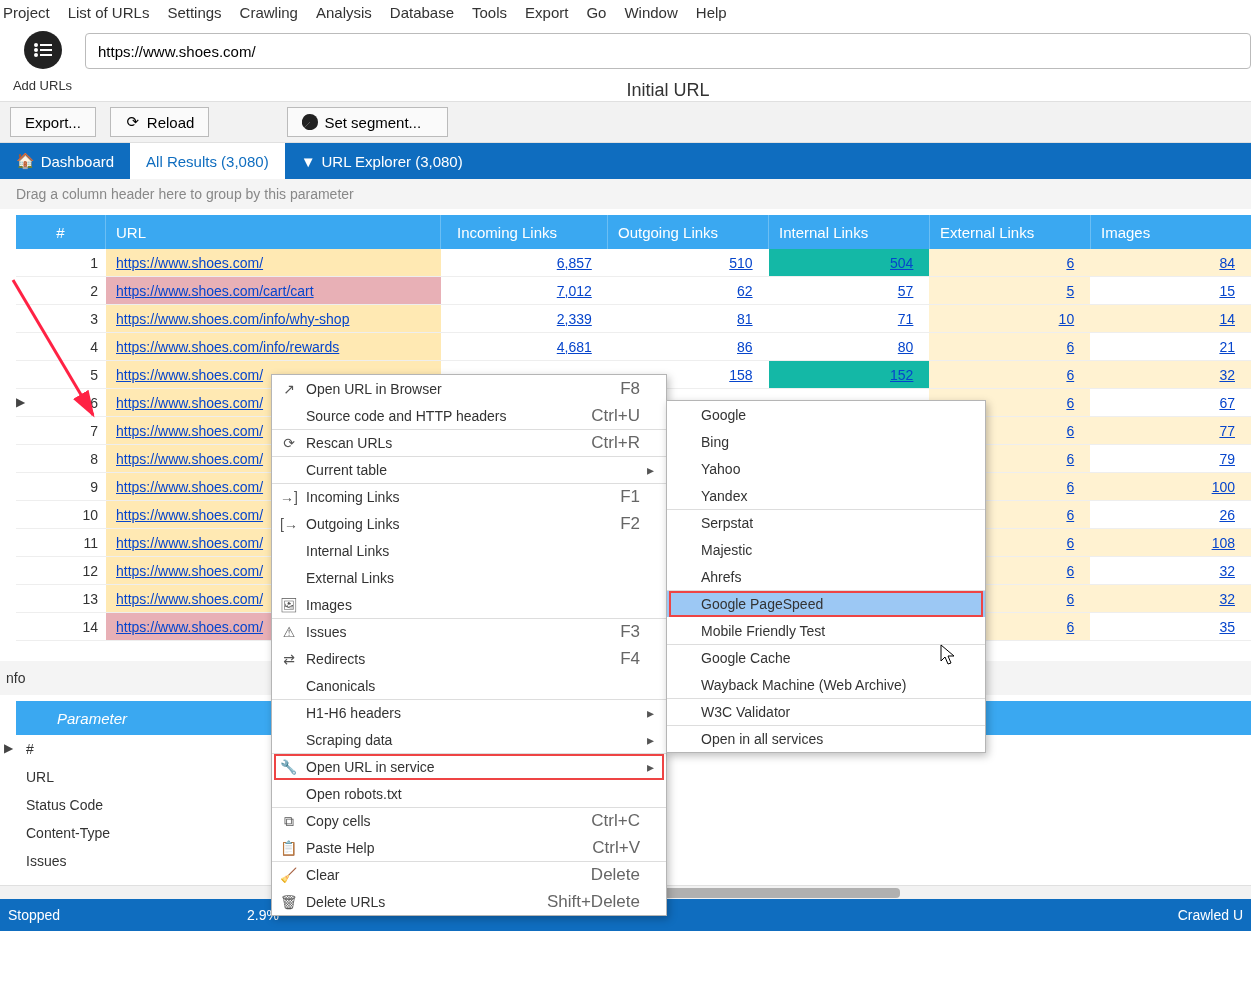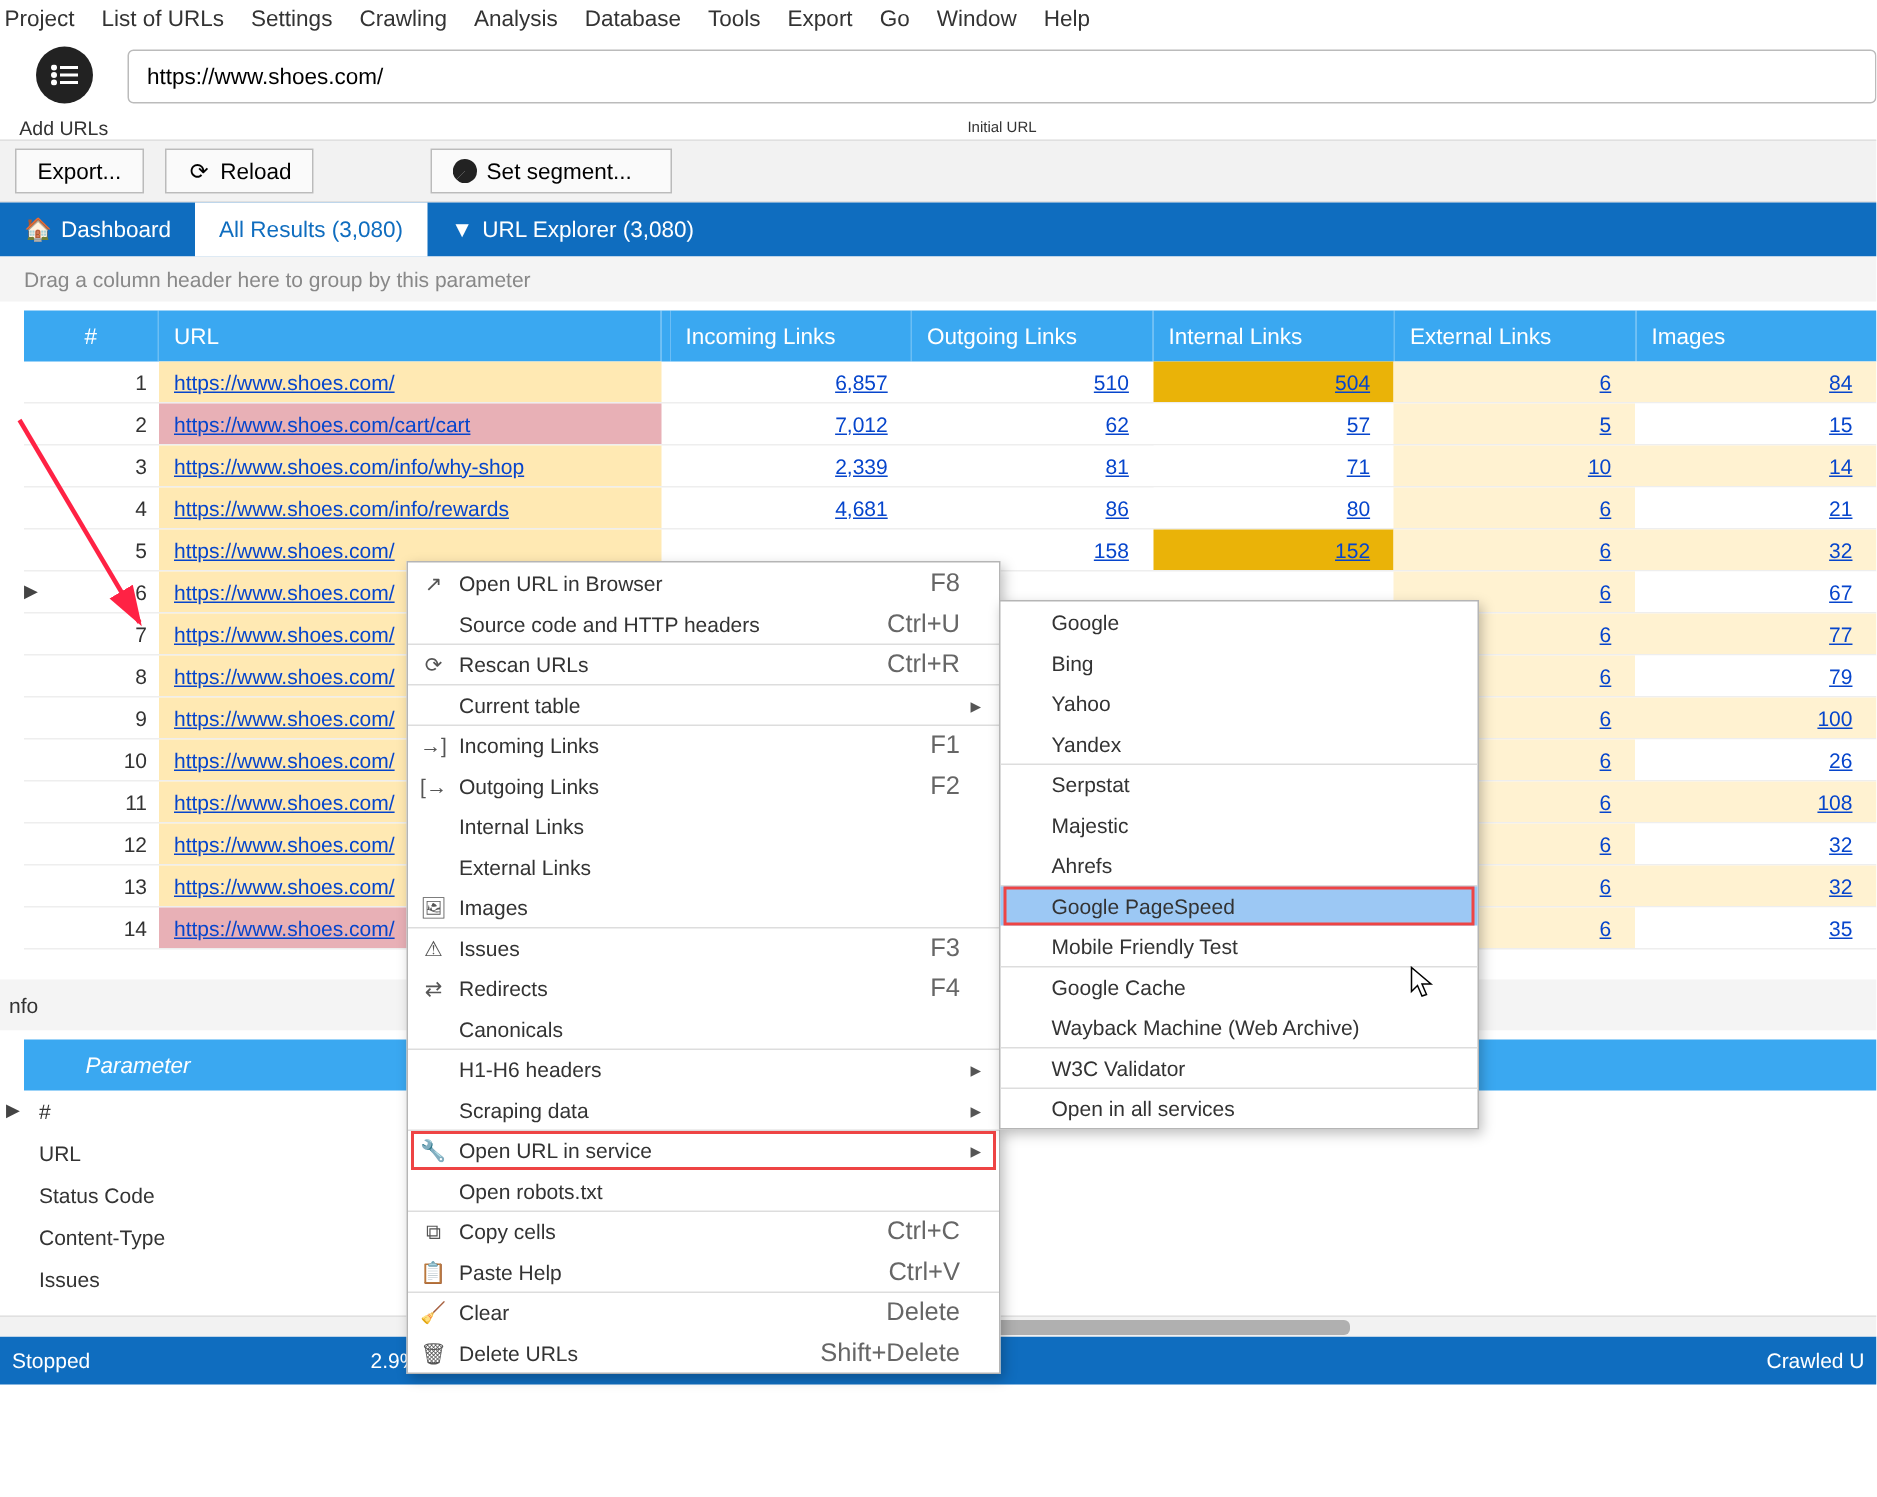--- a/index.html
+++ b/index.html
@@ -6,42 +6,42 @@
 body { width: 1251px; height: 998px; background: #fff; font-size: 14px; color: #333; overflow: hidden; position: relative; }
 a { color: #0645cc; text-decoration: underline; cursor: pointer; }
 .menubar { height: 24px; display: flex; gap: 18px; align-items: center; font-size: 15px; padding-left: 3px; }
 .menubar span { cursor: default; }
 .urlrow { display: flex; align-items: center; height: 54px; padding: 8px 0; }
 .addurls-holder { width: 85px; text-align: center; }
 .circle-btn { width: 38px; height: 38px; border-radius: 50%; background: #222; color: #fff; display: inline-flex; align-items: center; justify-content: center; font-size: 18px; margin-bottom: 2px; }
 .addurls-label { font-size: 13px; display: block; }
 .url-input-wrap { flex: 1; }
 .url-input { width: 100%; height: 36px; border: 1px solid #bbb; border-radius: 4px; padding: 0 12px; font-size: 15px; }
-.url-caption { font-size: 10px; text-align: center; margin-top: 2px; }
+.url-caption { font-size: 18px; text-align: center; margin-top: 2px; }
 .toolbar-row { height: 42px; background: #f2f2f2; border-top: 1px solid #e0e0e0; border-bottom: 1px solid #e0e0e0; display: flex; align-items: center; gap: 14px; padding: 0 10px; }
 .btn { height: 30px; border: 1px solid #bbb; background: #fafafa; padding: 0 14px; display: inline-flex; align-items: center; gap: 6px; cursor: pointer; font-size: 15px; }
 .btn .ico { width: 16px; height: 16px; display: inline-flex; align-items: center; justify-content: center; }
 .tabbar { height: 36px; background: #0f6dbf; display: flex; align-items: stretch; }
 .tabbar .tab { display: flex; align-items: center; gap: 6px; padding: 0 16px; color: #fff; font-size: 15px; cursor: pointer; }
 .tabbar .tab.active { background: #fff; color: #0f6dbf; }
 .groupbar { height: 30px; background: #f4f4f4; color: #888; font-size: 14px; display: flex; align-items: center; padding-left: 16px; }
 .grid-hdr { height: 34px; display: flex; }
 .hcell { background: #3aa8f1; color: #fff; display: flex; align-items: center; padding: 0 10px; font-size: 15px; border-right: 1px solid rgba(255,255,255,.25); }
 .hcell.num { width: 90px; justify-content: center; }
 .hcell.url { width: 335px; }
 .grid-body .row { height: 28px; display: flex; border-bottom: 1px solid #eee; }
 .grid-body .cell { display: flex; align-items: center; padding: 0 10px; }
 .cell.idx { width: 90px; justify-content: flex-end; padding-right: 8px; }
 .cell.urlc { width: 335px; }
 .cell.num { flex:1; justify-content: flex-end; padding-right: 16px; }
 .cell.num a { color: #0645cc; }
 .bg-ecru { background: #ffe9b3; }
 .bg-ecru-lt { background: #fff2d1; }
 .bg-pink { background: #e8b0b6; }
-.bg-lightblue { background: #eab308; }
+.bg-lightblue { background: #14b8a6; }
 .bg-white { background: #fff; }
 .info-hdr { height: 34px; background: #f4f4f4; display: flex; align-items: center; padding-left: 6px; font-size: 14px; margin-top: 20px; }
 .param-hdr { height: 34px; background: #3aa8f1; color: #fff; display: flex; align-items: center; padding-left: 41px; font-size: 15px; font-style: italic; }
 .info-rows .irow { height: 28px; display: flex; align-items: center; padding-left: 26px; font-size: 14px; }
 .scroll-placeholder { height: 14px; background: #f2f2f2; border-top: 1px solid #e0e0e0; position: relative; }
 .scroll-placeholder .thumb { position: absolute; top: 2px; height: 10px; background: #b0b0b0; border-radius: 4px; }
 .statusbar { height: 32px; background: #0f6dbf; color: #fff; display: flex; justify-content: space-between; align-items: center; padding: 0 8px; font-size: 14px; }
 
 
 .ctxmenu { position: absolute; background: #fff; border: 1px solid #b5b5b5; box-shadow: 2px 3px 8px rgba(0,0,0,.25); font-size: 14px; }

